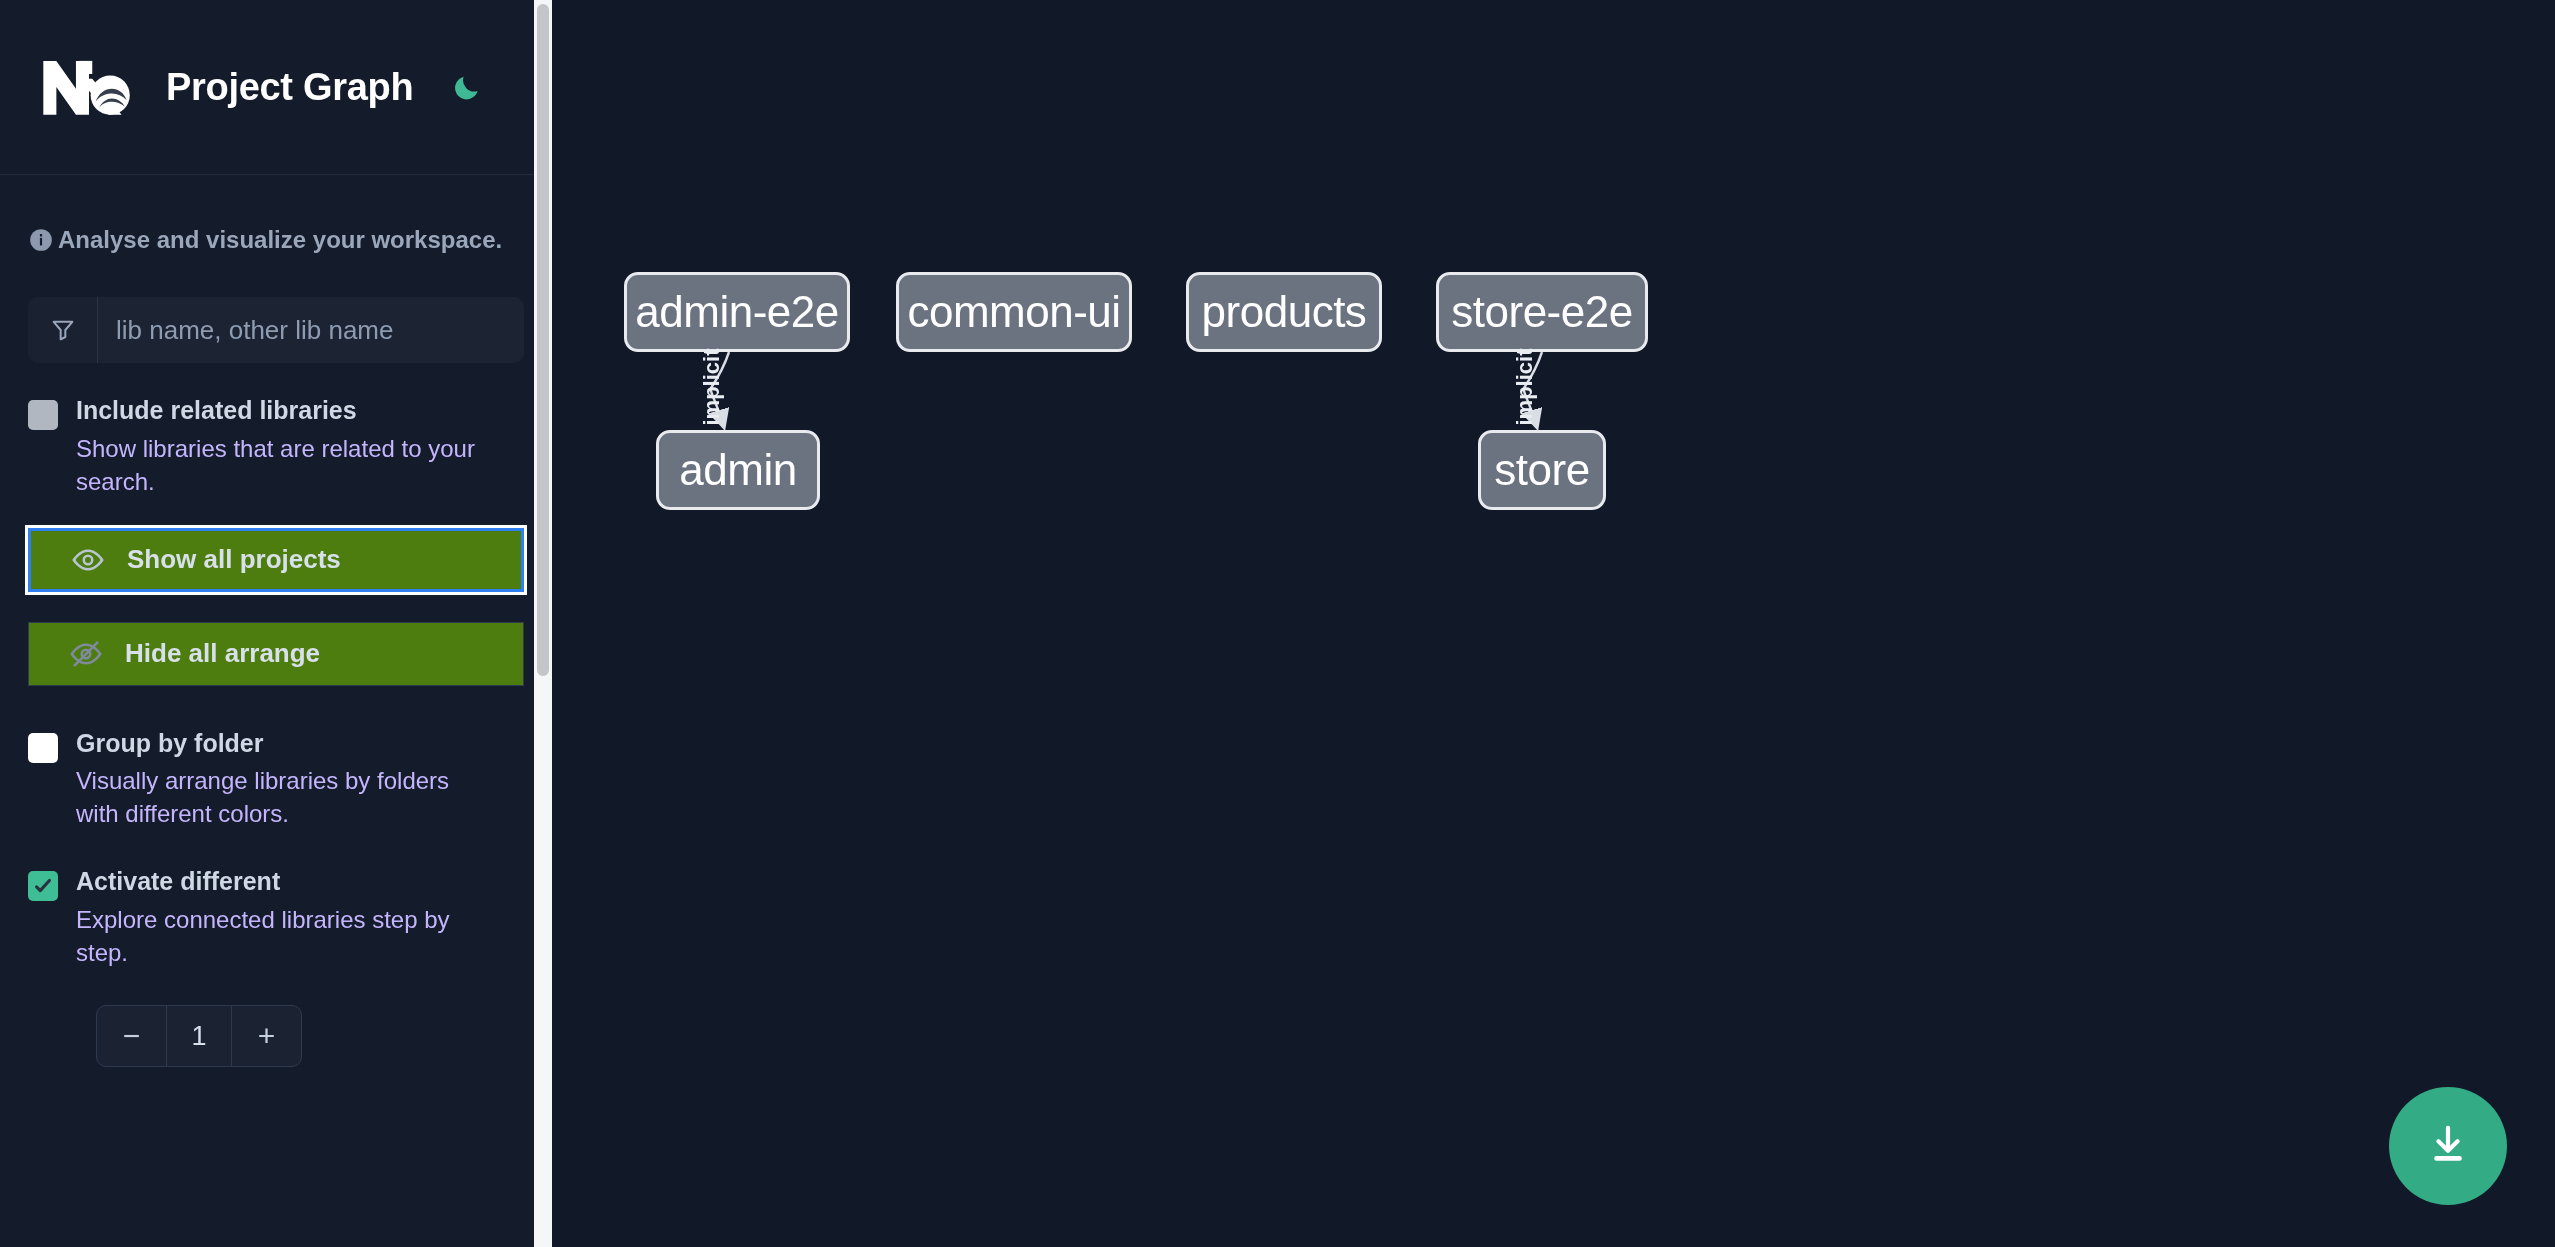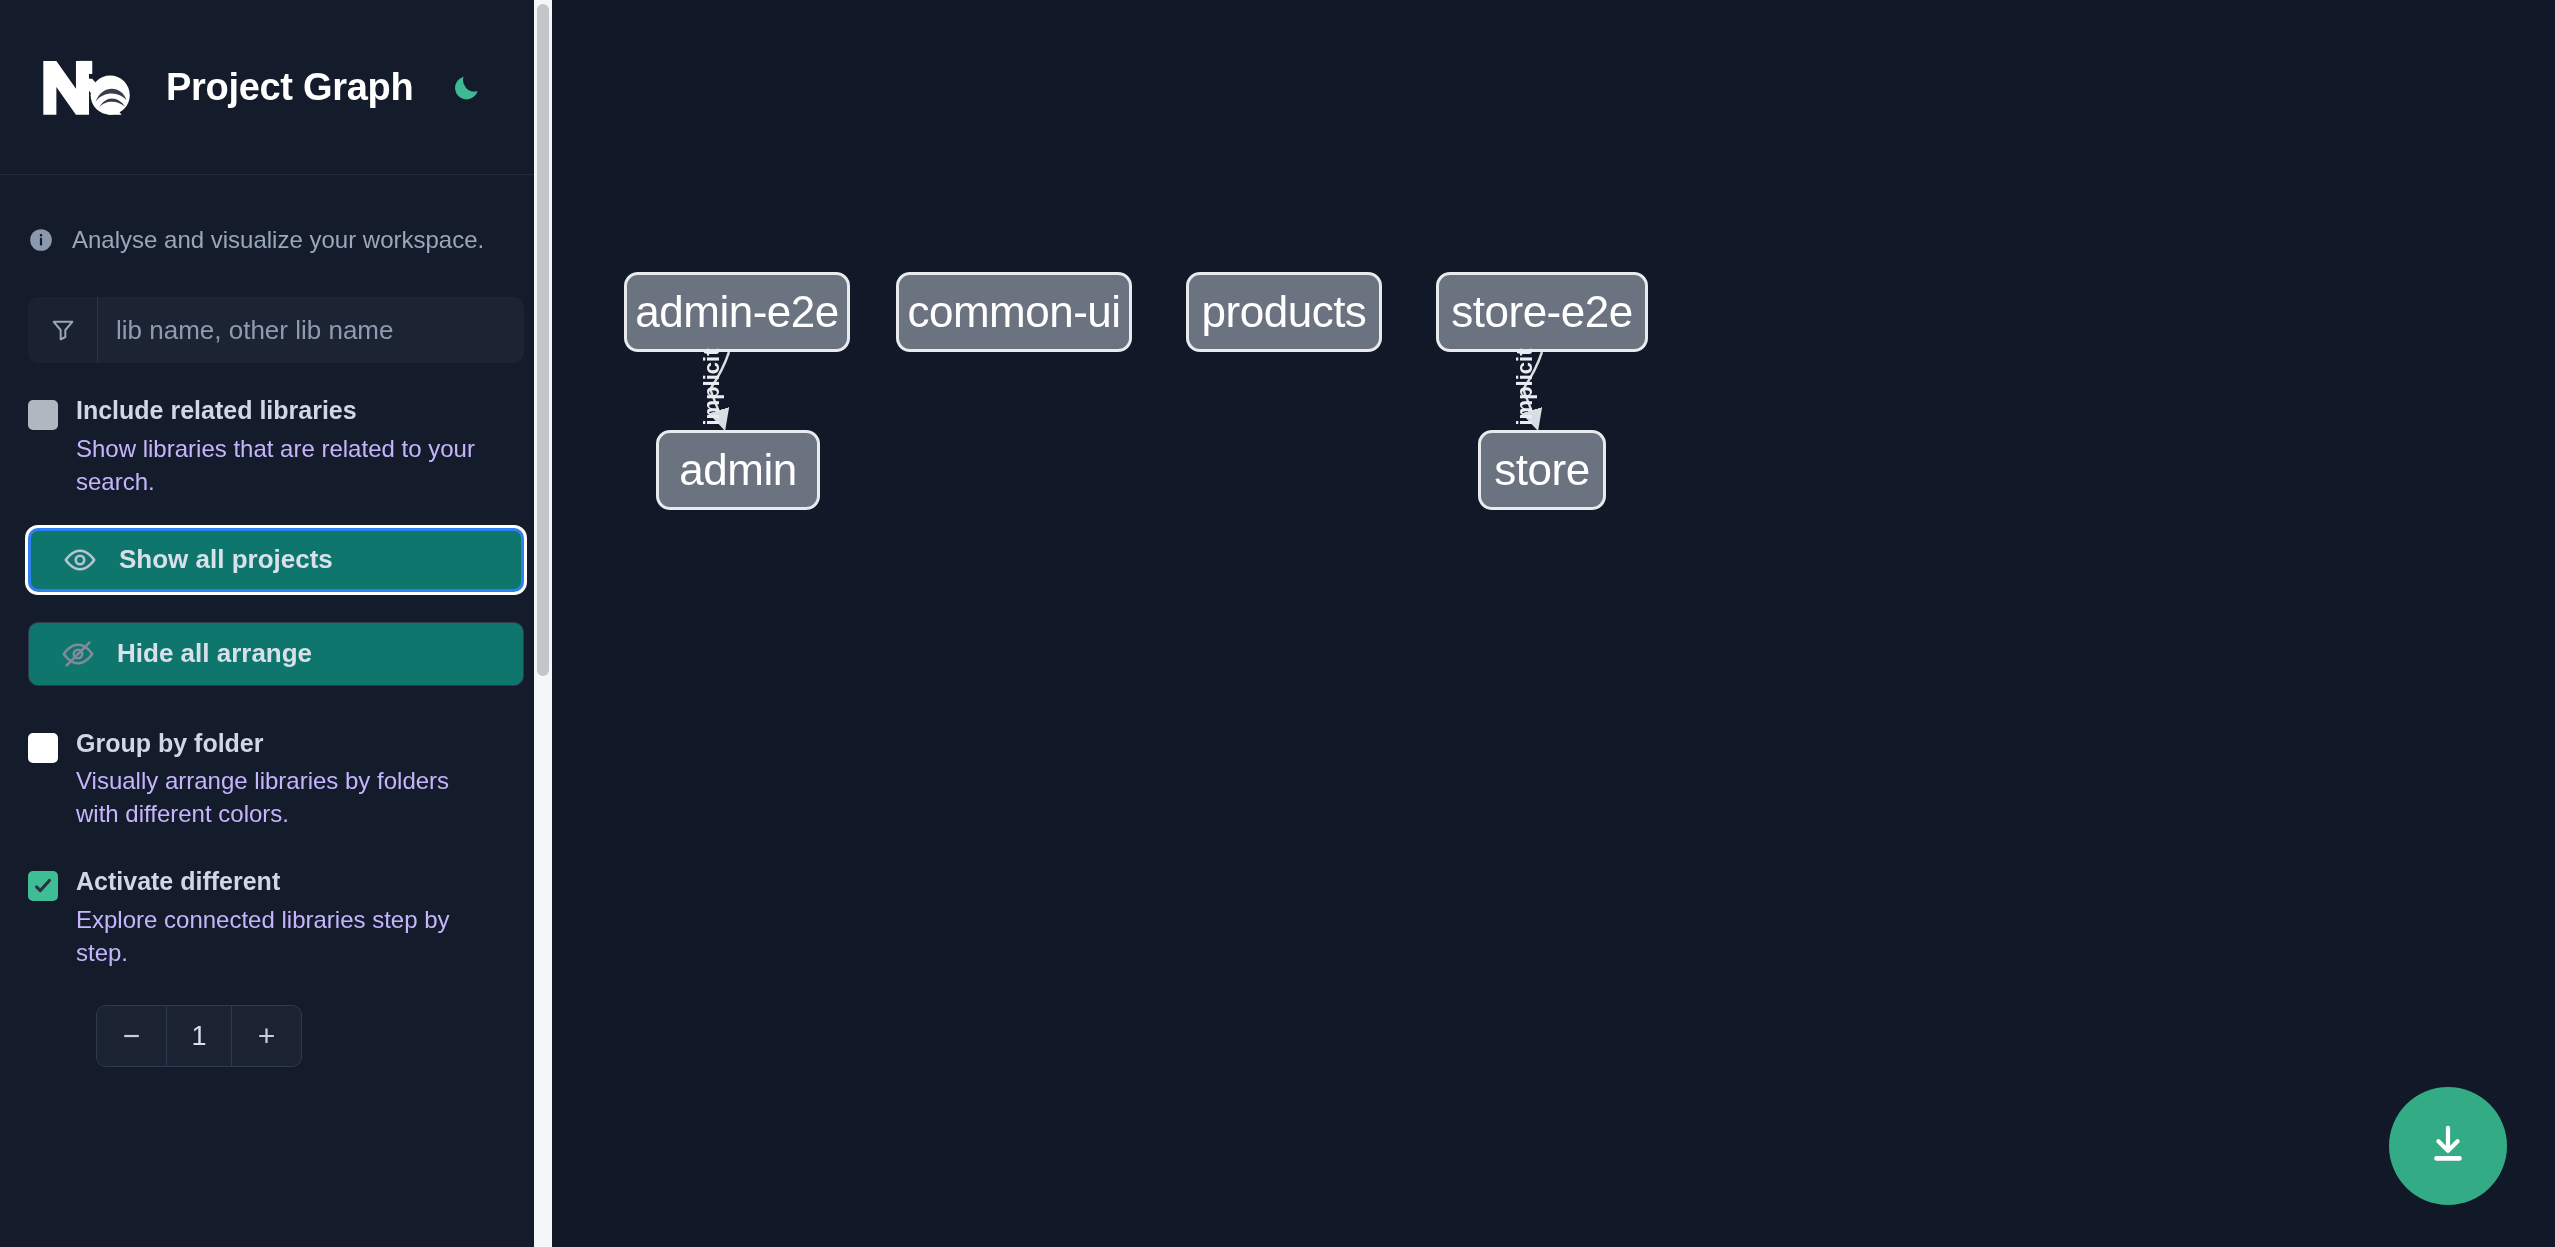--- a/index.html
+++ b/index.html
@@ -43,22 +43,23 @@
 
   .sb-tagline {
     display: flex; align-items: center;
     padding: 34px 28px 0 28px;
     height: 96px;
   }
   .info-icon { width: 26px; height: 26px; flex: 0 0 26px; }
   .tagline-text {
     color: #9aa7bb;
     font-size: 24px;
-    margin-left: 18px;
+    margin-left: 4px;
     white-space: nowrap;
+    font-weight: bold;
   }
 
   .sb-body { padding: 0 28px; }
 
   
   .filter-row {
     display: flex;
     height: 66px;
     margin-top: 26px;
     background: #1c2434;
@@ -111,24 +112,24 @@
   .cbx.white  { background: #ffffff; }
   .cbx.green  { background: #3fbd94; }
   .cbx .tick { width: 22px; height: 22px; display: none; }
   .cbx.green .tick { display: block; }
 
   
   .btn {
     display: flex; align-items: center;
     height: 64px;
     margin-top: 30px;
-    background: #0f766e;
+    background: #4d7c0f;
     border: 1px solid #2e3a4f;
-    border-radius: 10px;
-    padding-left: 32px;
+    border-radius: 0;
+    padding-left: 40px;
     cursor: pointer;
   }
   .btn.focused {
     border: 3px solid #2f7ff0;
     box-shadow: 0 0 0 3px #ffffff;
   }
   .btn-icon { width: 34px; height: 34px; flex: 0 0 34px; }
   .btn-label {
     color: #d8e0ea;
     font-size: 26px;

